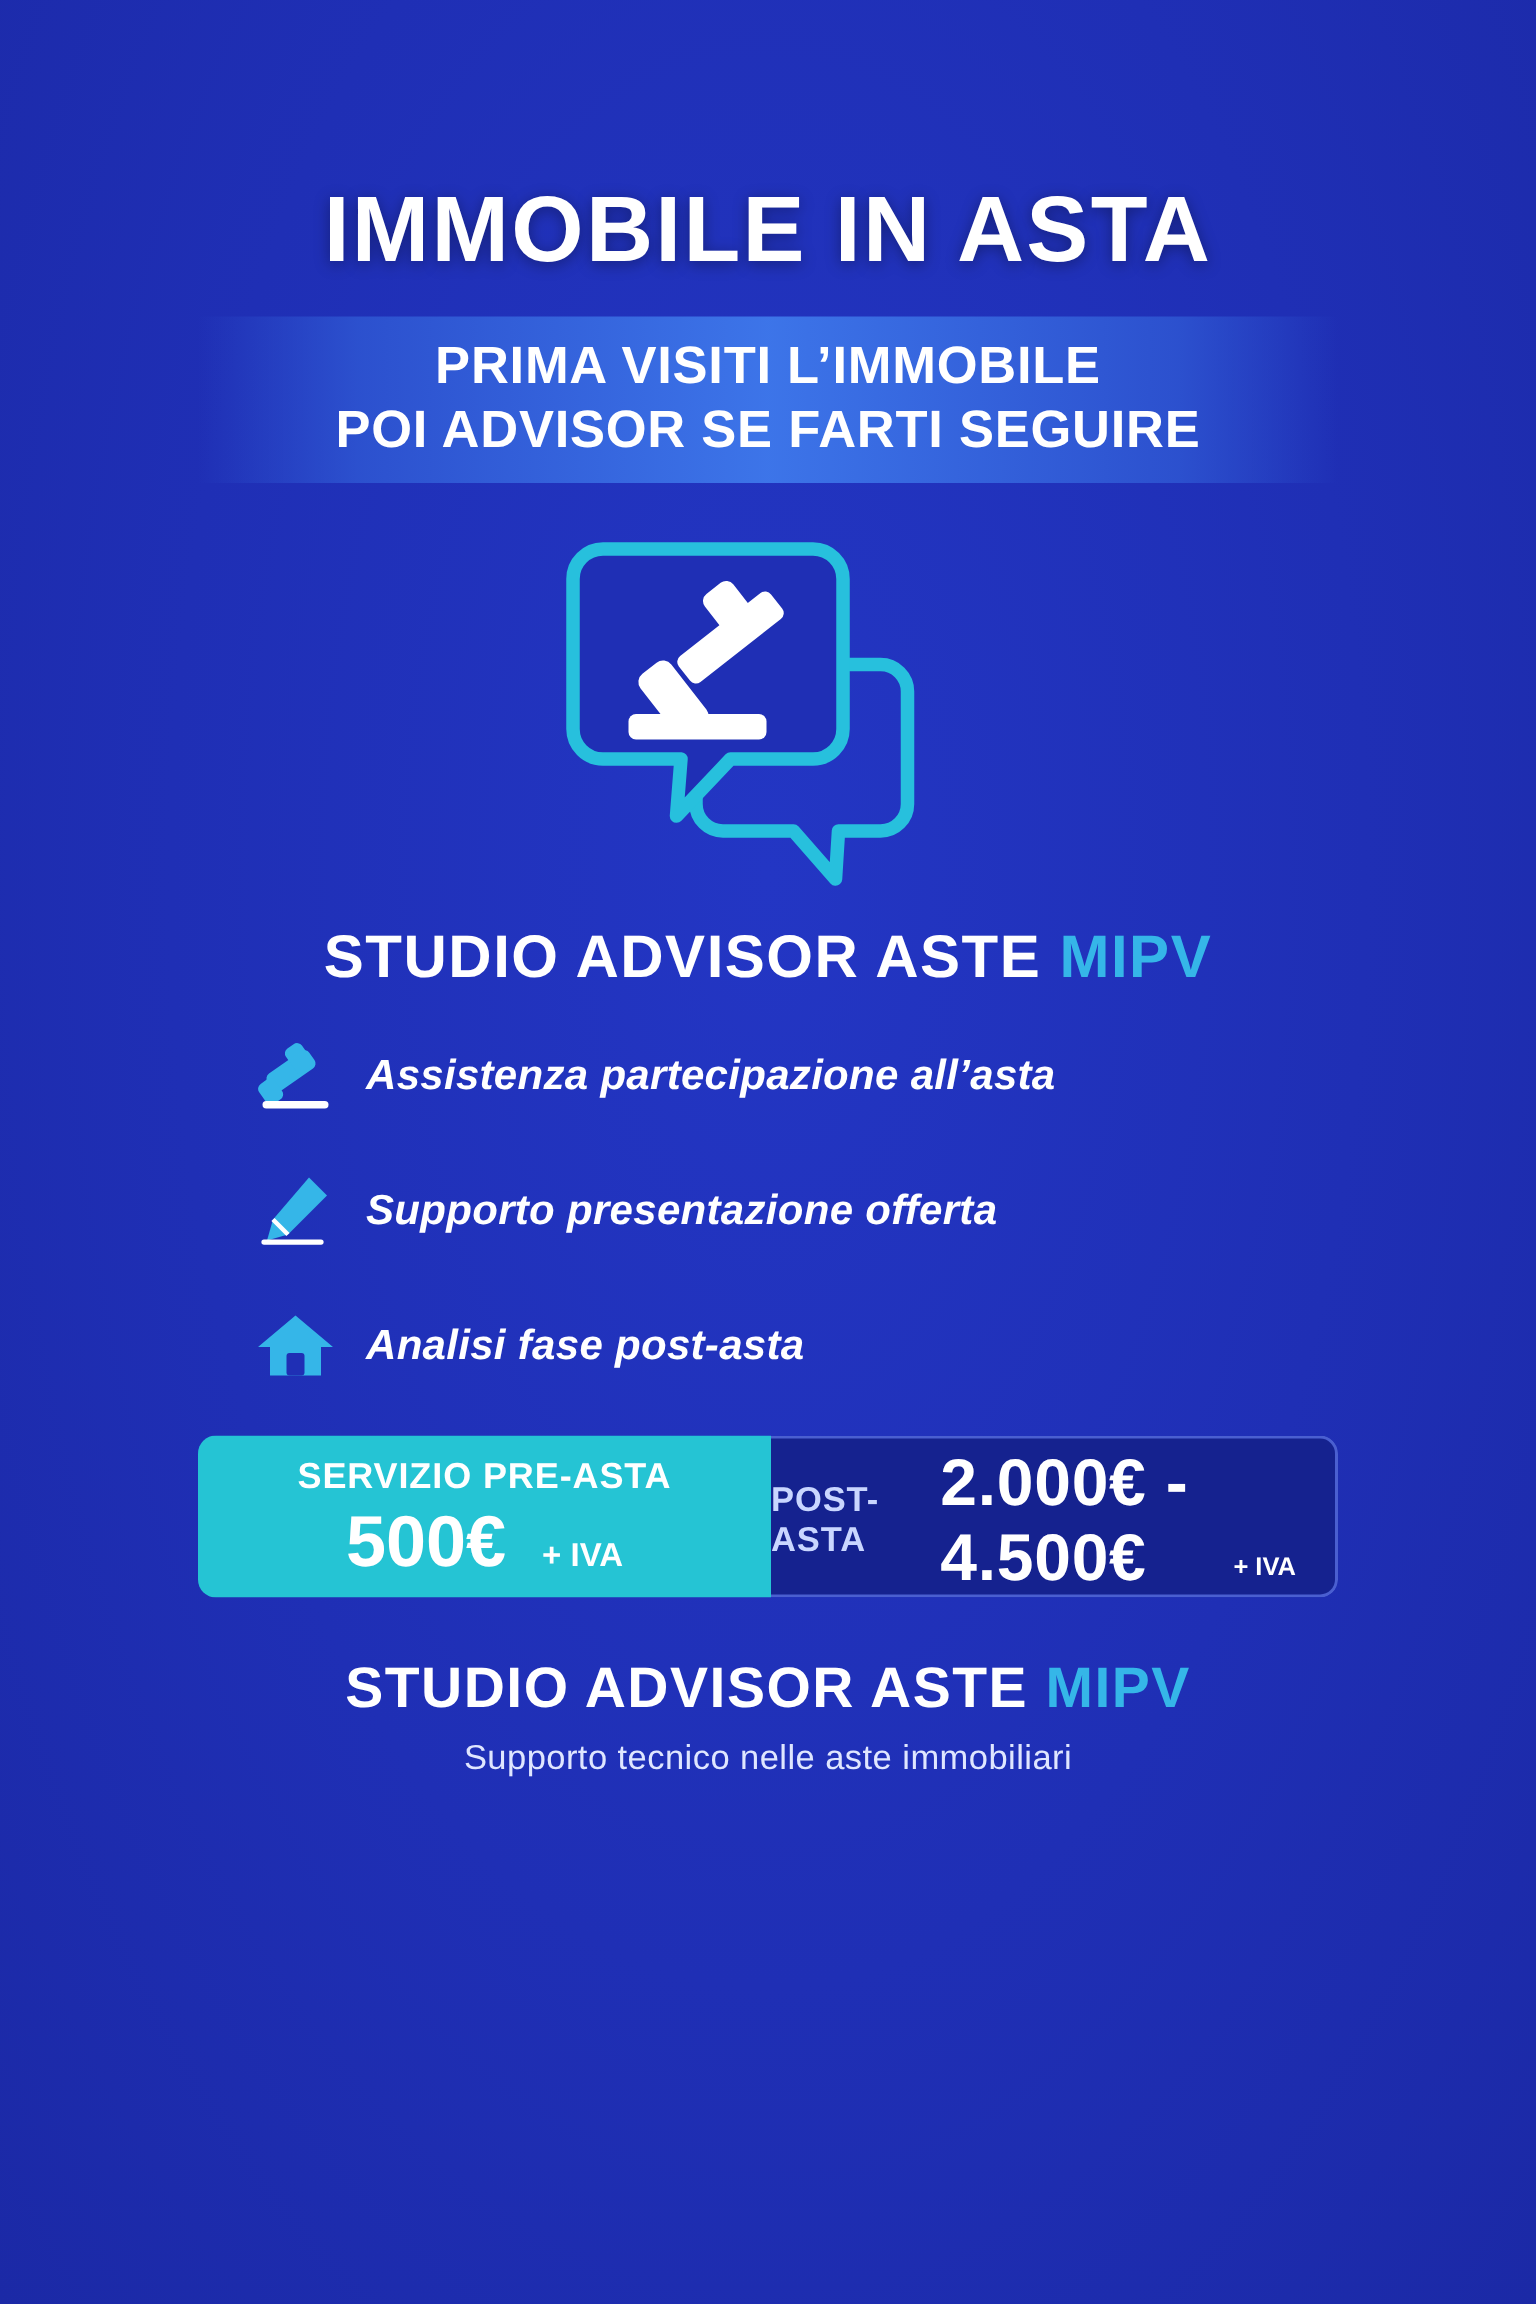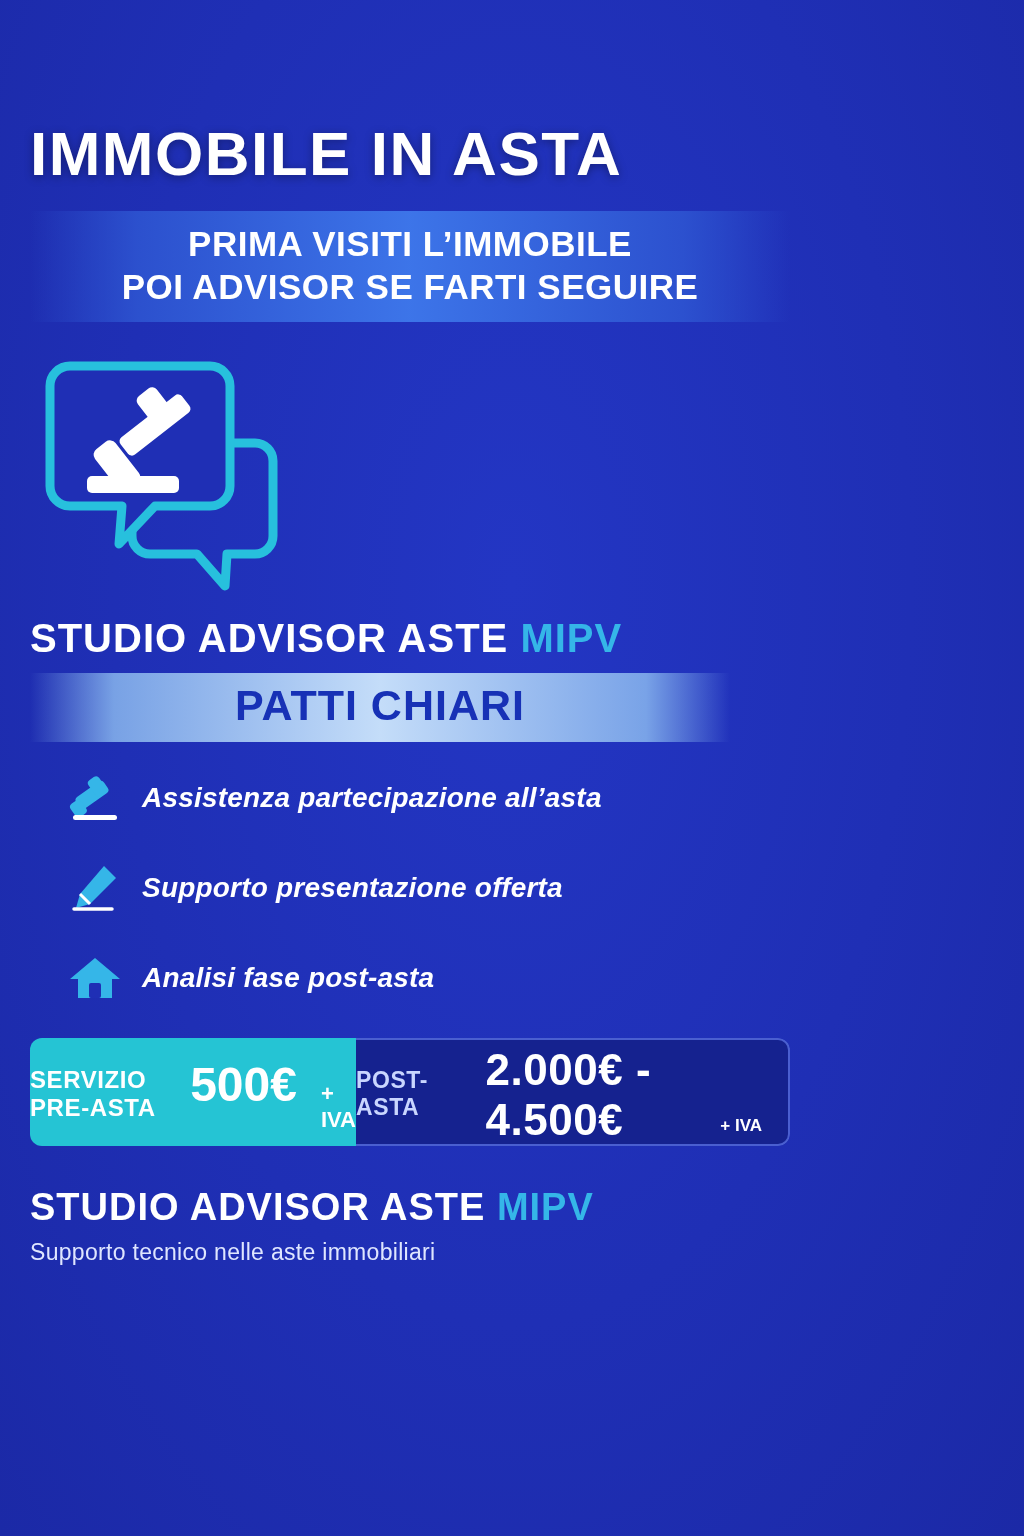--- a/index.html
+++ b/index.html
@@ -10,21 +10,21 @@
     font-family: "Liberation Sans", sans-serif;
     overflow: hidden;
   }
   .poster {
     position: relative;
     width: 1024px;
     height: 1536px;
     background: radial-gradient(ellipse at 50% 38%, #2336c4 0%, #1f2fb5 55%, #1b29a6 100%);
     display: flex;
     flex-direction: column;
-    padding-left: 30px;
+    align-items: center;
   }
 
   
   .headline {
     margin-top: 118px;
     font-size: 62px;
     font-weight: 800;
     letter-spacing: 1.5px;
     color: #ffffff;
     text-shadow: 0 2px 10px rgba(0,0,0,.35);
@@ -134,24 +134,24 @@
   
   .price-block {
     margin-top: 34px;
     width: 760px;
     height: 108px;
     display: flex;
     border-radius: 12px;
     overflow: hidden;
   }
   .price-left {
-    width: 326px;
+    width: 382px;
     background: #25c4d4;
     display: flex;
-    flex-direction: row;
+    flex-direction: column;
     align-items: center;
     justify-content: center;
     padding-top: 4px;
   }
   .price-left .plabel {
     font-size: 24px;
     font-weight: 800;
     color: #ffffff;
     letter-spacing: .6px;
   }
@@ -250,23 +250,20 @@
         <rect x="57" y="128" width="92" height="17" rx="5"></rect>
       </g>
     </svg>
   </div>
 
   <div class="brand-line">
     <span>STUDIO ADVISOR ASTE</span>
     <span class="mipv">MIPV</span>
   </div>
 
-  <div class="patti-banner">
-    <span>PATTI CHIARI</span>
-  </div>
 
   <div class="features">
 
     <div class="feature">
       <span class="ficon">
         <svg width="52" height="48" viewBox="0 0 52 48" xmlns="http://www.w3.org/2000/svg">
           <g fill="#35b6e8">
             <rect x="6" y="14" width="34" height="14" rx="4" transform="rotate(-35 23 21)"></rect>
             <rect x="22" y="3" width="13" height="20" rx="4" transform="rotate(-35 28 13)"></rect>
             <rect x="3" y="27" width="13" height="16" rx="4" transform="rotate(-35 9 35)"></rect>

